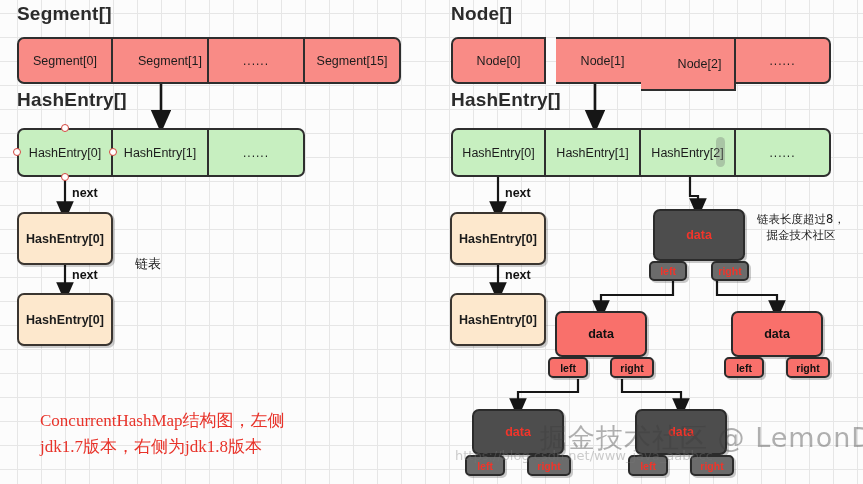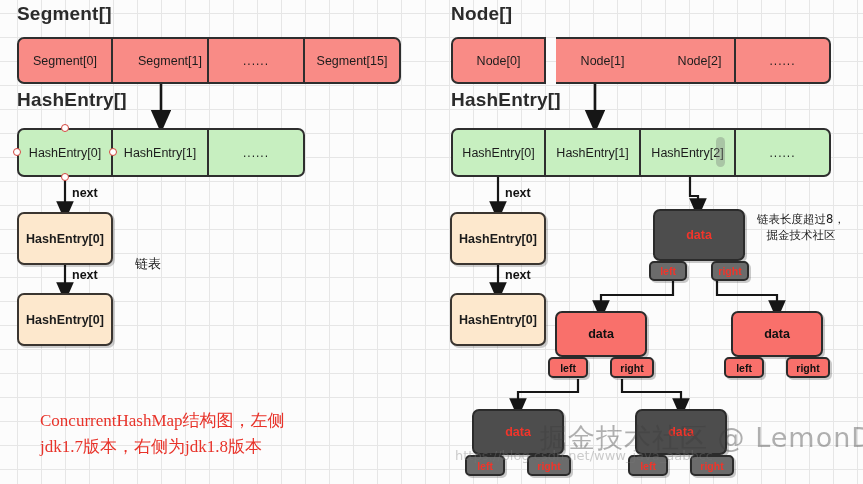--- a/index.html
+++ b/index.html
@@ -173,21 +173,21 @@
   <div class="lbox" style="left:17px;top:212px;width:96px;height:53px;">HashEntry[0]</div>
   <div class="lbl" style="left:72px;top:268px;">next</div>
   <div class="lbox" style="left:17px;top:293px;width:96px;height:53px;">HashEntry[0]</div>
 
   <div class="cn-zh" style="left:135px;top:255px;">链表</div>
 
   <div class="hdr" style="left:451px;top:3px;">Node[]</div>
 
   <div class="cell red r-first" style="left:451px;top:37px;width:95px;height:47px;">Node[0]</div>
   <div class="cell red r-mid nobl" style="left:546px;top:37px;width:95px;height:47px;margin-left:10px;">Node[1]</div>
-  <div class="cell red r-mid nobl" style="left:641px;top:37px;width:95px;height:47px;padding-left:24px;">Node[2]</div>
+  <div class="cell red r-mid nobl" style="left:641px;top:37px;width:95px;height:54px;padding-left:24px;">Node[2]</div>
   <div class="cell red r-last nobl dots" style="left:736px;top:37px;width:95px;height:47px;">......</div>
 
   <div class="hdr" style="left:451px;top:89px;">HashEntry[]</div>
 
   <div class="cell green r-first" style="left:451px;top:128px;width:95px;height:49px;">HashEntry[0]</div>
   <div class="cell green r-mid nobl" style="left:546px;top:128px;width:95px;height:49px;">HashEntry[1]</div>
   <div class="cell green r-mid nobl" style="left:641px;top:128px;width:95px;height:49px;">HashEntry[2]</div>
   <div class="cell green r-last nobl dots" style="left:736px;top:128px;width:95px;height:49px;">......</div>
 
   <div class="pill" style="left:716px;top:137px;"></div>

